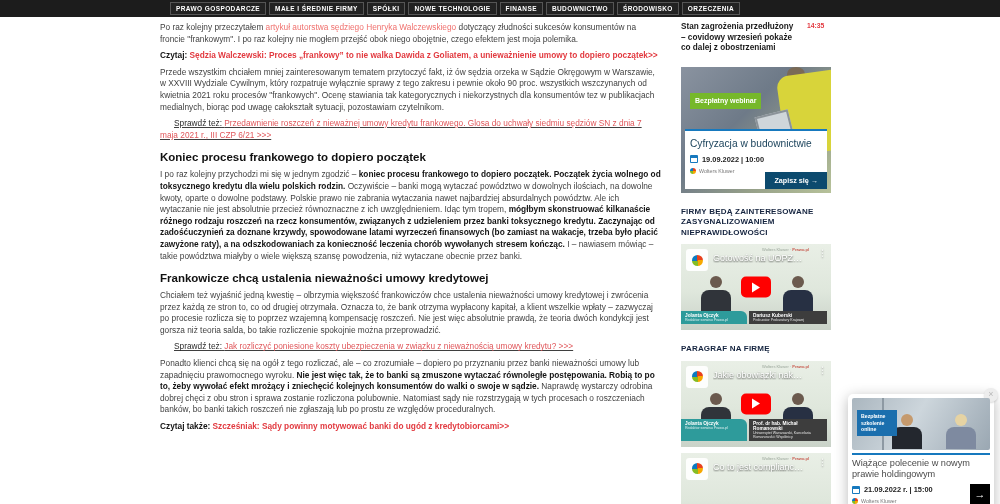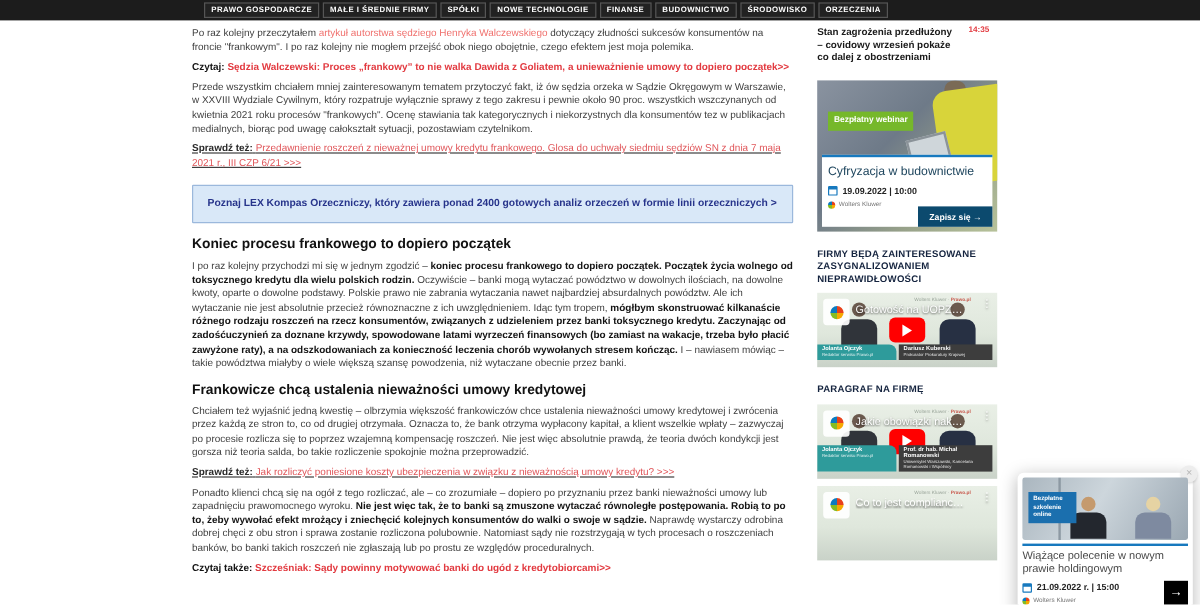--- a/index.html
+++ b/index.html
@@ -16,21 +16,21 @@
 
   
   .main { position:absolute; left:160px; top:17px; width:501px; color:#3f3f3f;
     font-size:8.3px; line-height:11.6px; }
   .main p { margin:5px 0; }
   .main b { color:#141414; }
   .link-light { color:#f0716e; cursor:pointer; }
   .readline { margin:5px 0; font-weight:bold; color:#141414; }
   .readline .rlink { color:#e23a40; cursor:pointer;text-align:right; }
   .checkline { margin:5px 0; text-decoration:underline; }
-  .checkline .clabel { font-weight:bold; color:#2b2b2b; }
+  .checkline .clabel { font-weight:normal; color:#2b2b2b;margin-left:14px; }
   .checkline .clink { color:#e0565a; cursor:pointer; }
   .lexbox { margin:13px 0 12px 0; background:#d9e8f8; border:1px solid #9bb8dc;
     padding:9px 12px; font-weight:bold; color:#27348b; font-size:8.6px; cursor:pointer; border-radius:1px; }
   .main h2 { font-size:11.5px; color:#111; margin:10px 0 3px 0; line-height:13px; }
 
   
   .sidebar { position:absolute; left:681px; top:22px; width:150px; }
   .newsitem { display:flex; cursor:pointer; }
   .newsitem .ntitle { font-weight:bold; color:#1a1a1a; font-size:8.2px; line-height:10.5px; width:118px; }
   .newsitem .ntime { color:#e23a40; font-size:6.8px; font-weight:bold; margin-left:8px; }
@@ -50,21 +50,21 @@
   .cal-icon { display:inline-block; width:8px; height:8px; border:1px solid #1779be; border-top:3px solid #1779be; margin-right:4px; border-radius:1px; }
   .brandrow { display:flex; align-items:center; margin-top:4px; font-size:5.3px; color:#777; }
   .wk-dot { width:6px; height:6px; border-radius:50%; margin-right:3px;
     background:conic-gradient(#e8411c 0 90deg,#f6a800 90deg 180deg,#85bc22 180deg 270deg,#0b7ac0 270deg 360deg); }
   .web-btn { position:absolute; right:0; bottom:0; background:#0c4a6e; color:#fff;
     font-size:7.2px; font-weight:bold; padding:4px 9px; cursor:pointer; }
 
   .sb-heading { font-weight:bold; color:#15243f; font-size:8px; line-height:10.5px;
     letter-spacing:.2px; margin-top:14px; text-transform:uppercase; }
 
-  .video { position:relative; margin-top:6px; width:150px; height:62px; overflow:hidden; cursor:pointer;
+  .video { position:relative; margin-top:6px; width:150px; height:86px; overflow:hidden; cursor:pointer;
     background:linear-gradient(180deg,#e9efe6 0%,#dfe7dc 55%,#c9d2c8 100%); }
   .video .backbrand { position:absolute; top:3px; right:22px; font-size:4px; color:#9aa59a; }
   .video .backbrand .red { color:#c85a4e; font-weight:bold; }
   .vid-person { position:absolute; bottom:14px; width:34px; height:40px; }
   .vid-person .head { width:12px; height:12px; border-radius:50%; margin:0 auto; background:#6b5a4e; }
   .vid-person .body { width:30px; height:26px; border-radius:8px 8px 0 0; margin:2px auto 0; background:#30343a; }
   .vid-person.left { left:18px; }
   .vid-person.right { right:16px; }
   .vid-person.right .body { background:#273043; }
   .wm { position:absolute; left:5px; top:5px; width:22px; height:22px; background:rgba(255,255,255,.92);
@@ -122,21 +122,20 @@
       <span class="nav-item">ŚRODOWISKO</span>
       <span class="nav-item">ORZECZENIA</span>
     </div>
   </div>
 
   <div class="main">
     <p><span>Po raz kolejny przeczytałem </span><span class="link-light">artykuł autorstwa sędziego Henryka Walczewskiego</span><span> dotyczący złudności sukcesów konsumentów na froncie "frankowym". I po raz kolejny nie mogłem przejść obok niego obojętnie, czego efektem jest moja polemika.</span></p>
     <p class="readline"><span>Czytaj:</span> <span class="rlink">Sędzia Walczewski: Proces „frankowy” to nie walka Dawida z Goliatem, a unieważnienie umowy to dopiero początek&gt;&gt;</span></p>
     <p><span>Przede wszystkim chciałem mniej zainteresowanym tematem przytoczyć fakt, iż ów sędzia orzeka w Sądzie Okręgowym w Warszawie, w XXVIII Wydziale Cywilnym, który rozpatruje wyłącznie sprawy z tego zakresu i pewnie około 90 proc. wszystkich wszczynanych od kwietnia 2021 roku procesów "frankowych". Ocenę stawiania tak kategorycznych i niekorzystnych dla konsumentów tez w publikacjach medialnych, biorąc pod uwagę całokształt sytuacji, pozostawiam czytelnikom.</span></p>
     <p class="checkline"><span class="clabel">Sprawdź też:</span> <span class="clink">Przedawnienie roszczeń z nieważnej umowy kredytu frankowego. Glosa do uchwały siedmiu sędziów SN z dnia 7 maja 2021 r., III CZP 6/21 &gt;&gt;&gt;</span></p>
-    <div class="lexbox">Poznaj LEX Kompas Orzeczniczy, który zawiera ponad 2400 gotowych analiz orzeczeń w formie linii orzeczniczych &gt;</div>
     <h2>Koniec procesu frankowego to dopiero początek</h2>
     <p><span>I po raz kolejny przychodzi mi się w jednym zgodzić – </span><b>koniec procesu frankowego to dopiero początek. Początek życia wolnego od toksycznego kredytu dla wielu polskich rodzin.</b><span> Oczywiście – banki mogą wytaczać powództwo w dowolnych ilościach, na dowolne kwoty, oparte o dowolne podstawy. Polskie prawo nie zabrania wytaczania nawet najbardziej absurdalnych powództw. Ale ich wytaczanie nie jest absolutnie przecież równoznaczne z ich uwzględnieniem. Idąc tym tropem, </span><b>mógłbym skonstruować kilkanaście różnego rodzaju roszczeń na rzecz konsumentów, związanych z udzieleniem przez banki toksycznego kredytu. Zaczynając od zadośćuczynień za doznane krzywdy, spowodowane latami wyrzeczeń finansowych (bo zamiast na wakacje, trzeba było płacić zawyżone raty), a na odszkodowaniach za konieczność leczenia chorób wywołanych stresem kończąc.</b><span> I – nawiasem mówiąc – takie powództwa miałyby o wiele większą szansę powodzenia, niż wytaczane obecnie przez banki.</span></p>
     <h2>Frankowicze chcą ustalenia nieważności umowy kredytowej</h2>
     <p><span>Chciałem też wyjaśnić jedną kwestię – olbrzymia większość frankowiczów chce ustalenia nieważności umowy kredytowej i zwrócenia przez każdą ze stron to, co od drugiej otrzymała. Oznacza to, że bank otrzyma wypłacony kapitał, a klient wszelkie wpłaty – zazwyczaj po procesie rozlicza się to poprzez wzajemną kompensację roszczeń. Nie jest więc absolutnie prawdą, że teoria dwóch kondykcji jest gorsza niż teoria salda, bo takie rozliczenie spokojnie można przeprowadzić.</span></p>
     <p class="checkline"><span class="clabel">Sprawdź też:</span> <span class="clink">Jak rozliczyć poniesione koszty ubezpieczenia w związku z nieważnością umowy kredytu? &gt;&gt;&gt;</span></p>
     <p><span>Ponadto klienci chcą się na ogół z tego rozliczać, ale – co zrozumiałe – dopiero po przyznaniu przez banki nieważności umowy lub zapadnięciu prawomocnego wyroku. </span><b>Nie jest więc tak, że to banki są zmuszone wytaczać równoległe postępowania. Robią to po to, żeby wywołać efekt mrożący i zniechęcić kolejnych konsumentów do walki o swoje w sądzie.</b><span> Naprawdę wystarczy odrobina dobrej chęci z obu stron i sprawa zostanie rozliczona polubownie. Natomiast sądy nie rozstrzygają w tych procesach o roszczeniach banków, bo banki takich roszczeń nie zgłaszają lub po prostu ze względów proceduralnych.</span></p>
     <p class="readline"><span>Czytaj także:</span> <span class="rlink">Szcześniak: Sądy powinny motywować banki do ugód z kredytobiorcami&gt;&gt;</span></p>
   </div>
 
   <div class="sidebar">

